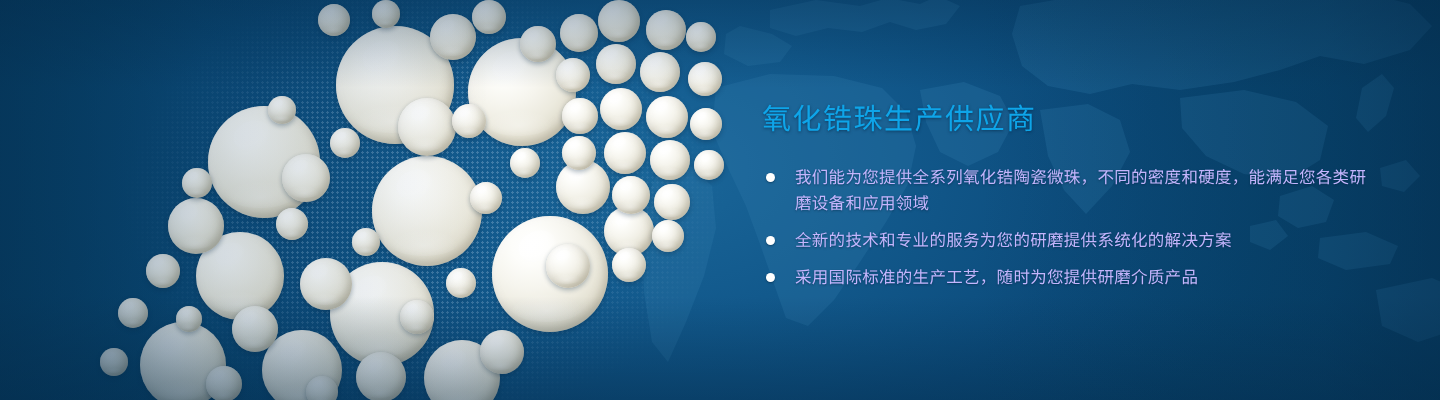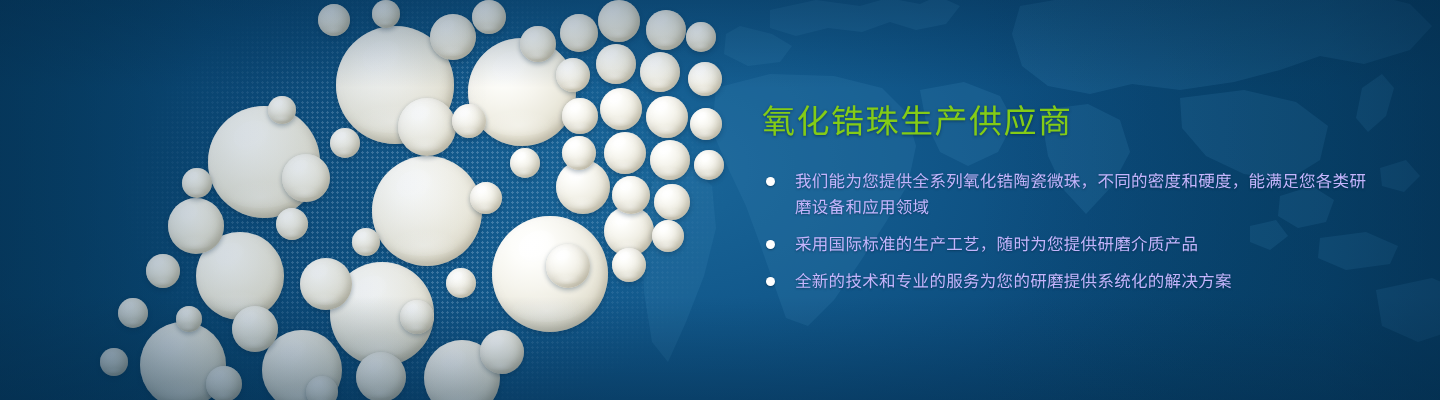--- a/index.html
+++ b/index.html
@@ -86,25 +86,25 @@
   }
 
   
   .content{
     position:absolute;
     left:762px; top:104px;
     width:620px;
   }
   .title{
     margin:0 0 28px 0;
-    font-size:33px;
+    font-size:29px;
     line-height:1.1;
     font-weight:400;
     letter-spacing:1.5px;
-    color:#84cc16;
+    color:#0ea5e9;
     text-shadow:0 1px 3px rgba(2,30,54,.55);
   }
   .bullets{
     list-style:none;
     margin:0; padding:0;
   }
   .bullet{
     position:relative;
     padding-left:33px;
     margin-bottom:11px;
@@ -235,22 +235,22 @@
   <div class="content">
     <h1 class="title">氧化锆珠生产供应商</h1>
 
     <ul class="bullets">
       <li class="bullet">
         <span class="dot"></span>
         <span>我们能为您提供全系列氧化锆陶瓷微珠，不同的密度和硬度，能满足您各类研磨设备和应用领域</span>
       </li>
       <li class="bullet">
         <span class="dot"></span>
-        <span>采用国际标准的生产工艺，随时为您提供研磨介质产品</span>
+        <span>全新的技术和专业的服务为您的研磨提供系统化的解决方案</span>
       </li>
       <li class="bullet">
         <span class="dot"></span>
-        <span>全新的技术和专业的服务为您的研磨提供系统化的解决方案</span>
+        <span>采用国际标准的生产工艺，随时为您提供研磨介质产品</span>
       </li>
     </ul>
   </div>
 
 </div>
 
 </body></html>

